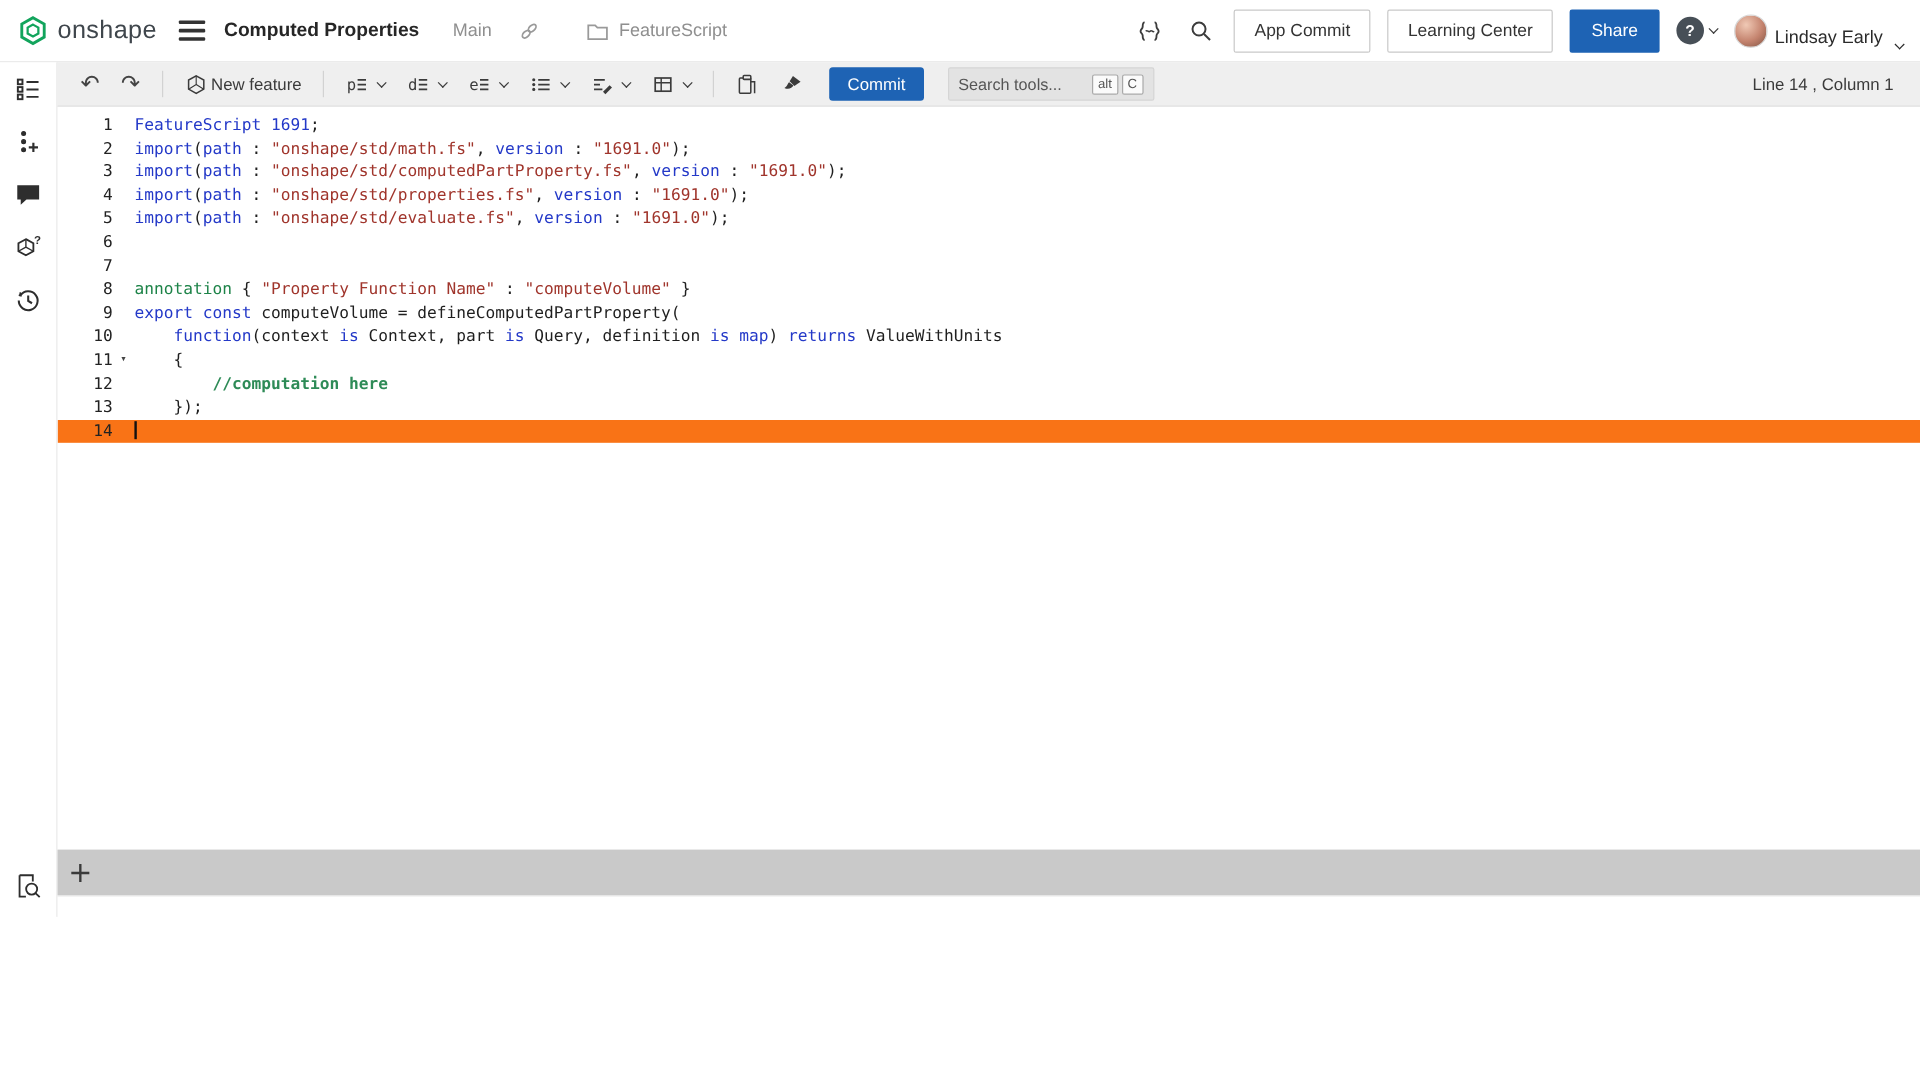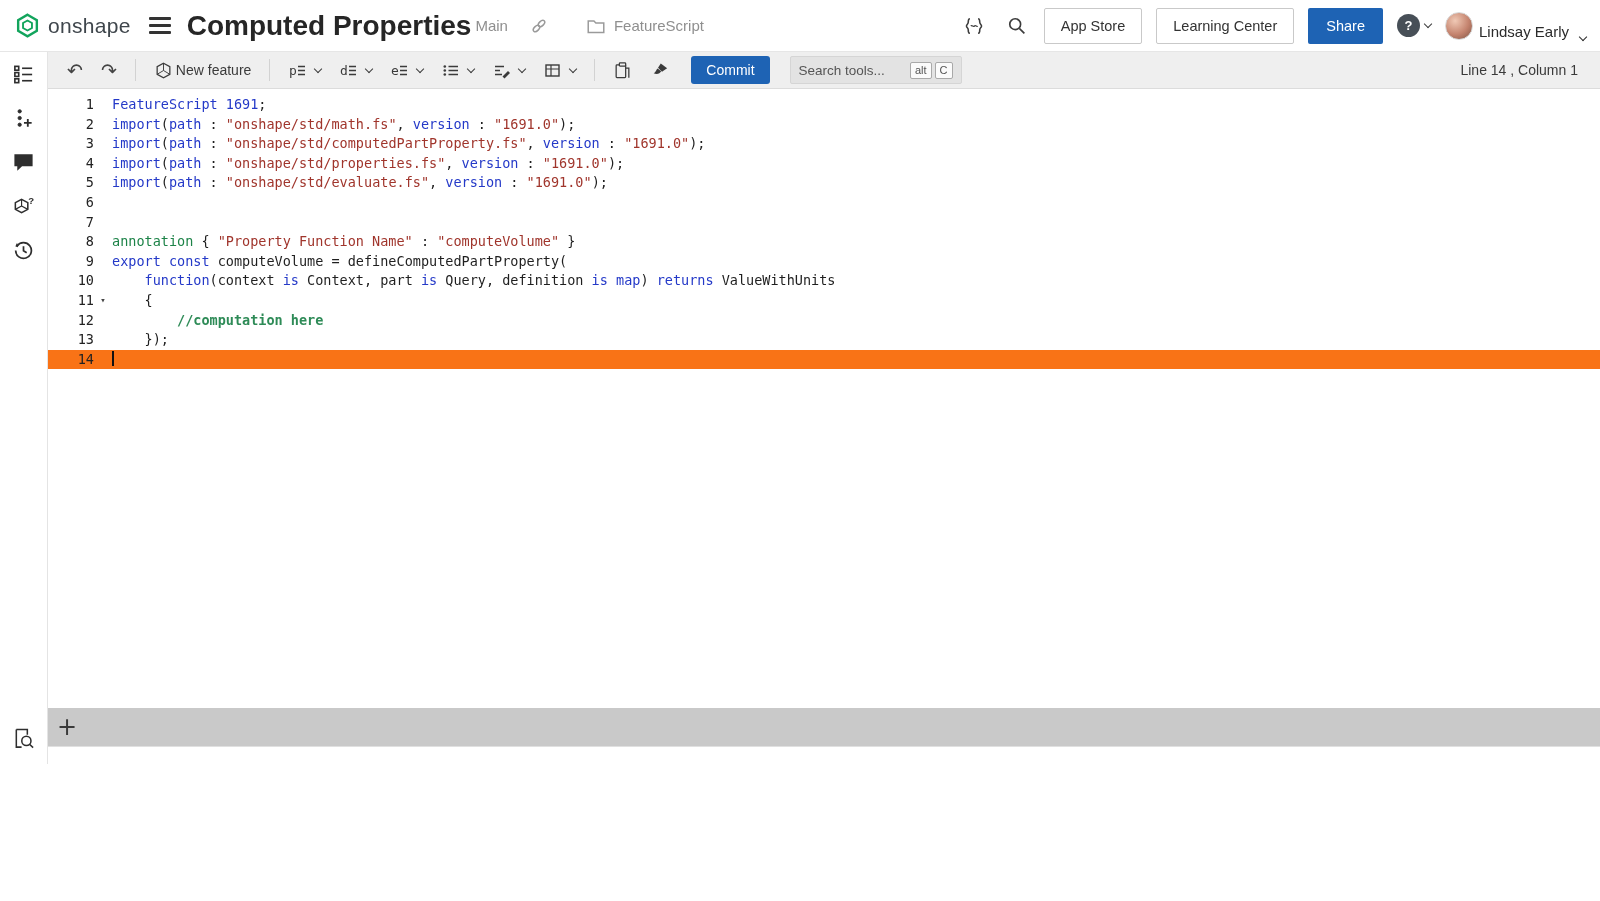--- a/index.html
+++ b/index.html
@@ -7,21 +7,21 @@
   body{font-family:"Liberation Sans",sans-serif;color:#222}
   svg{display:block}
   .app{display:flex;flex-direction:column;width:1600px;height:764px}
 
   
   .topbar{flex:0 0 52px;display:flex;align-items:center;padding:0 14px;background:#fff;border-bottom:1px solid #e6e6e6}
   .logo{display:flex;align-items:center;gap:7px;margin-right:18px}
   .logo-text{font-size:21px;color:#3f464c;letter-spacing:.3px}
   .hamburger{display:flex;flex-direction:column;gap:4px;width:22px;margin-right:16px;cursor:pointer}
   .hamburger i{display:block;height:3px;background:#333;border-radius:1px}
-  .doc-title{font-size:28px;font-weight:700;color:#262626;margin-right:4px;white-space:nowrap}
+  .doc-title{font-size:16px;font-weight:700;color:#262626;margin-right:28px;white-space:nowrap}
   .workspace{font-size:15px;color:#8f8f8f;margin-right:18px}
   .link-ic{margin-right:34px}
   .context{display:flex;align-items:center;gap:8px;color:#8f8f8f;font-size:15px}
   .top-right{margin-left:auto;display:flex;align-items:center;gap:14px}
   .icon-btn{display:flex;align-items:center;justify-content:center;padding:3px;cursor:pointer}
   .btn-outline{height:36px;padding:0 16px;border:1px solid #c9c9c9;background:#fff;border-radius:2px;font-size:14.5px;color:#333;display:flex;align-items:center;cursor:pointer;white-space:nowrap}
   .btn-primary{height:36px;padding:0 18px;border:none;background:#1e63b4;border-radius:2px;font-size:14.5px;color:#fff;display:flex;align-items:center;cursor:pointer;white-space:nowrap}
   .help-btn{display:flex;align-items:center;color:#3c3c3c;cursor:pointer}
   .help-circle{width:23px;height:23px;border-radius:50%;background:#474f57;color:#fff;font-size:13px;font-weight:700;display:flex;align-items:center;justify-content:center}
   .avatar{width:28px;height:28px;border-radius:50%;background:radial-gradient(circle at 35% 30%,#f0c9b5,#c4836e 55%,#7e5242);border:1px solid #d8d8d8}
@@ -107,21 +107,21 @@
           <path d="M16.5 4 C18.3 4 18.3 6 18.3 8 C18.3 10 20.2 10 20.2 12 C20.2 14 18.3 14 18.3 16 C18.3 18 18.3 20 16.5 20"></path>
           <path d="M8.5 12 C10 10.4 11 13.6 12.5 12 C14 10.4 15 13.6 16 12" stroke-width="1.4"></path>
         </svg>
       </span>
       <span class="icon-btn">
         <svg width="21" height="21" viewBox="0 0 24 24" fill="none" stroke="#3c3c3c" stroke-width="1.9">
           <circle cx="10.5" cy="10.5" r="6.2"></circle>
             <path d="M15.2 15.2 L21 21"></path>
         </svg>
       </span>
-      <button class="btn-outline">App Store</button>
+      <button class="btn-outline">App Commit</button>
       <button class="btn-outline">Learning Center</button>
       <button class="btn-primary">Share</button>
       <div class="help-btn">
         <span class="help-circle">?</span>
         <i class="chev"></i>
       </div>
       <div class="user">
         <span class="avatar"></span>
         <span>Lindsay Early</span>
         <i class="chev"></i>

